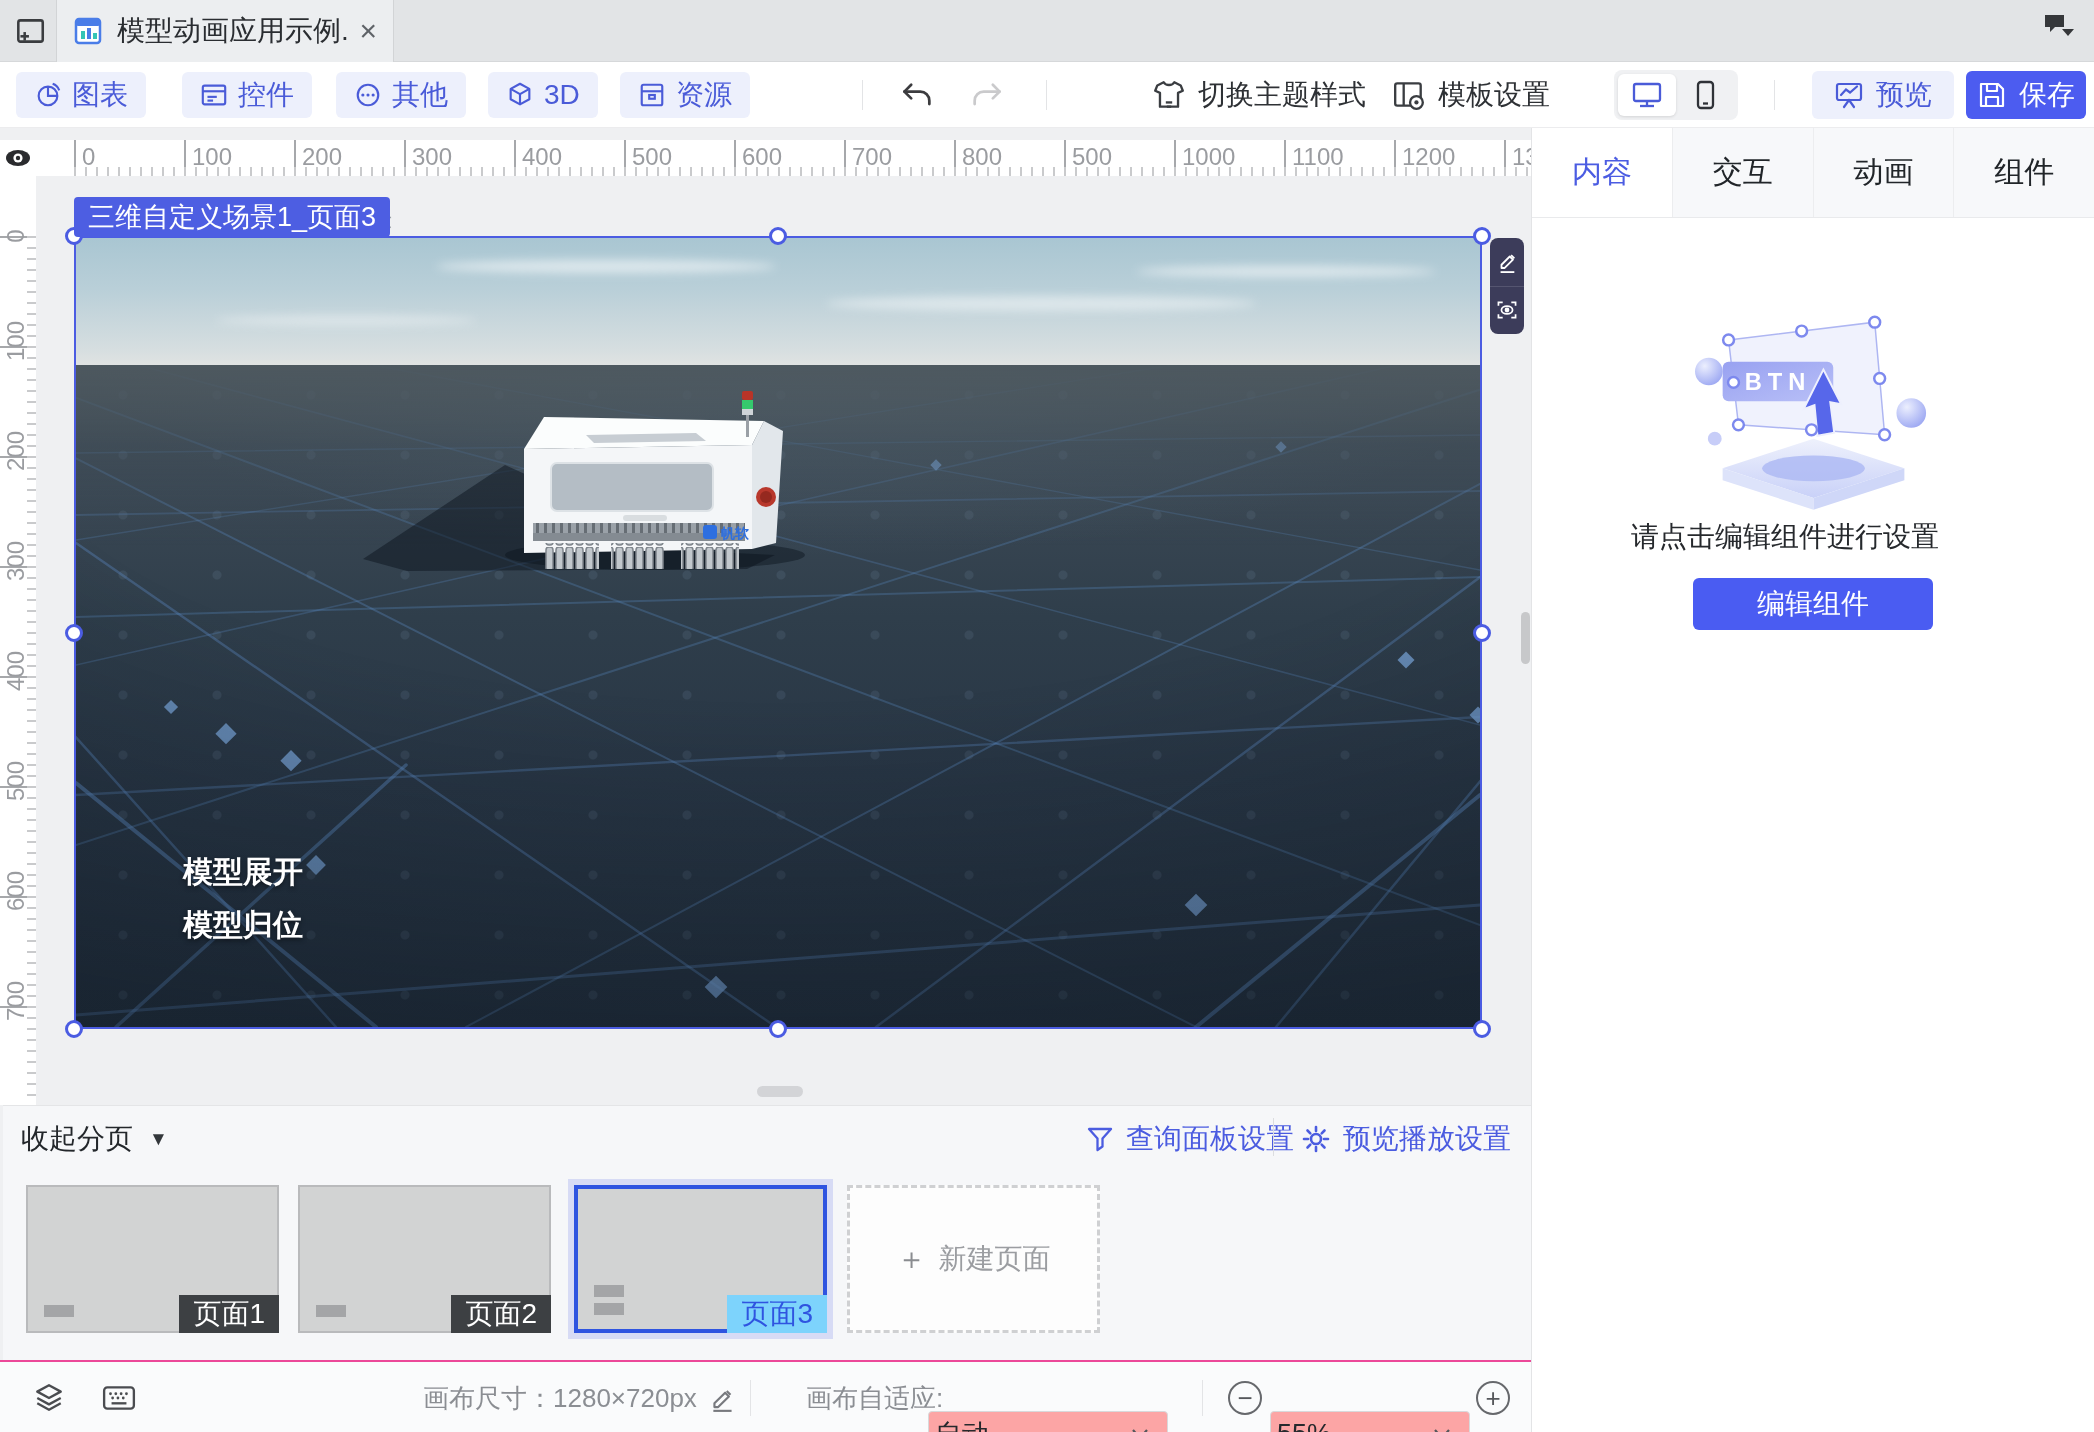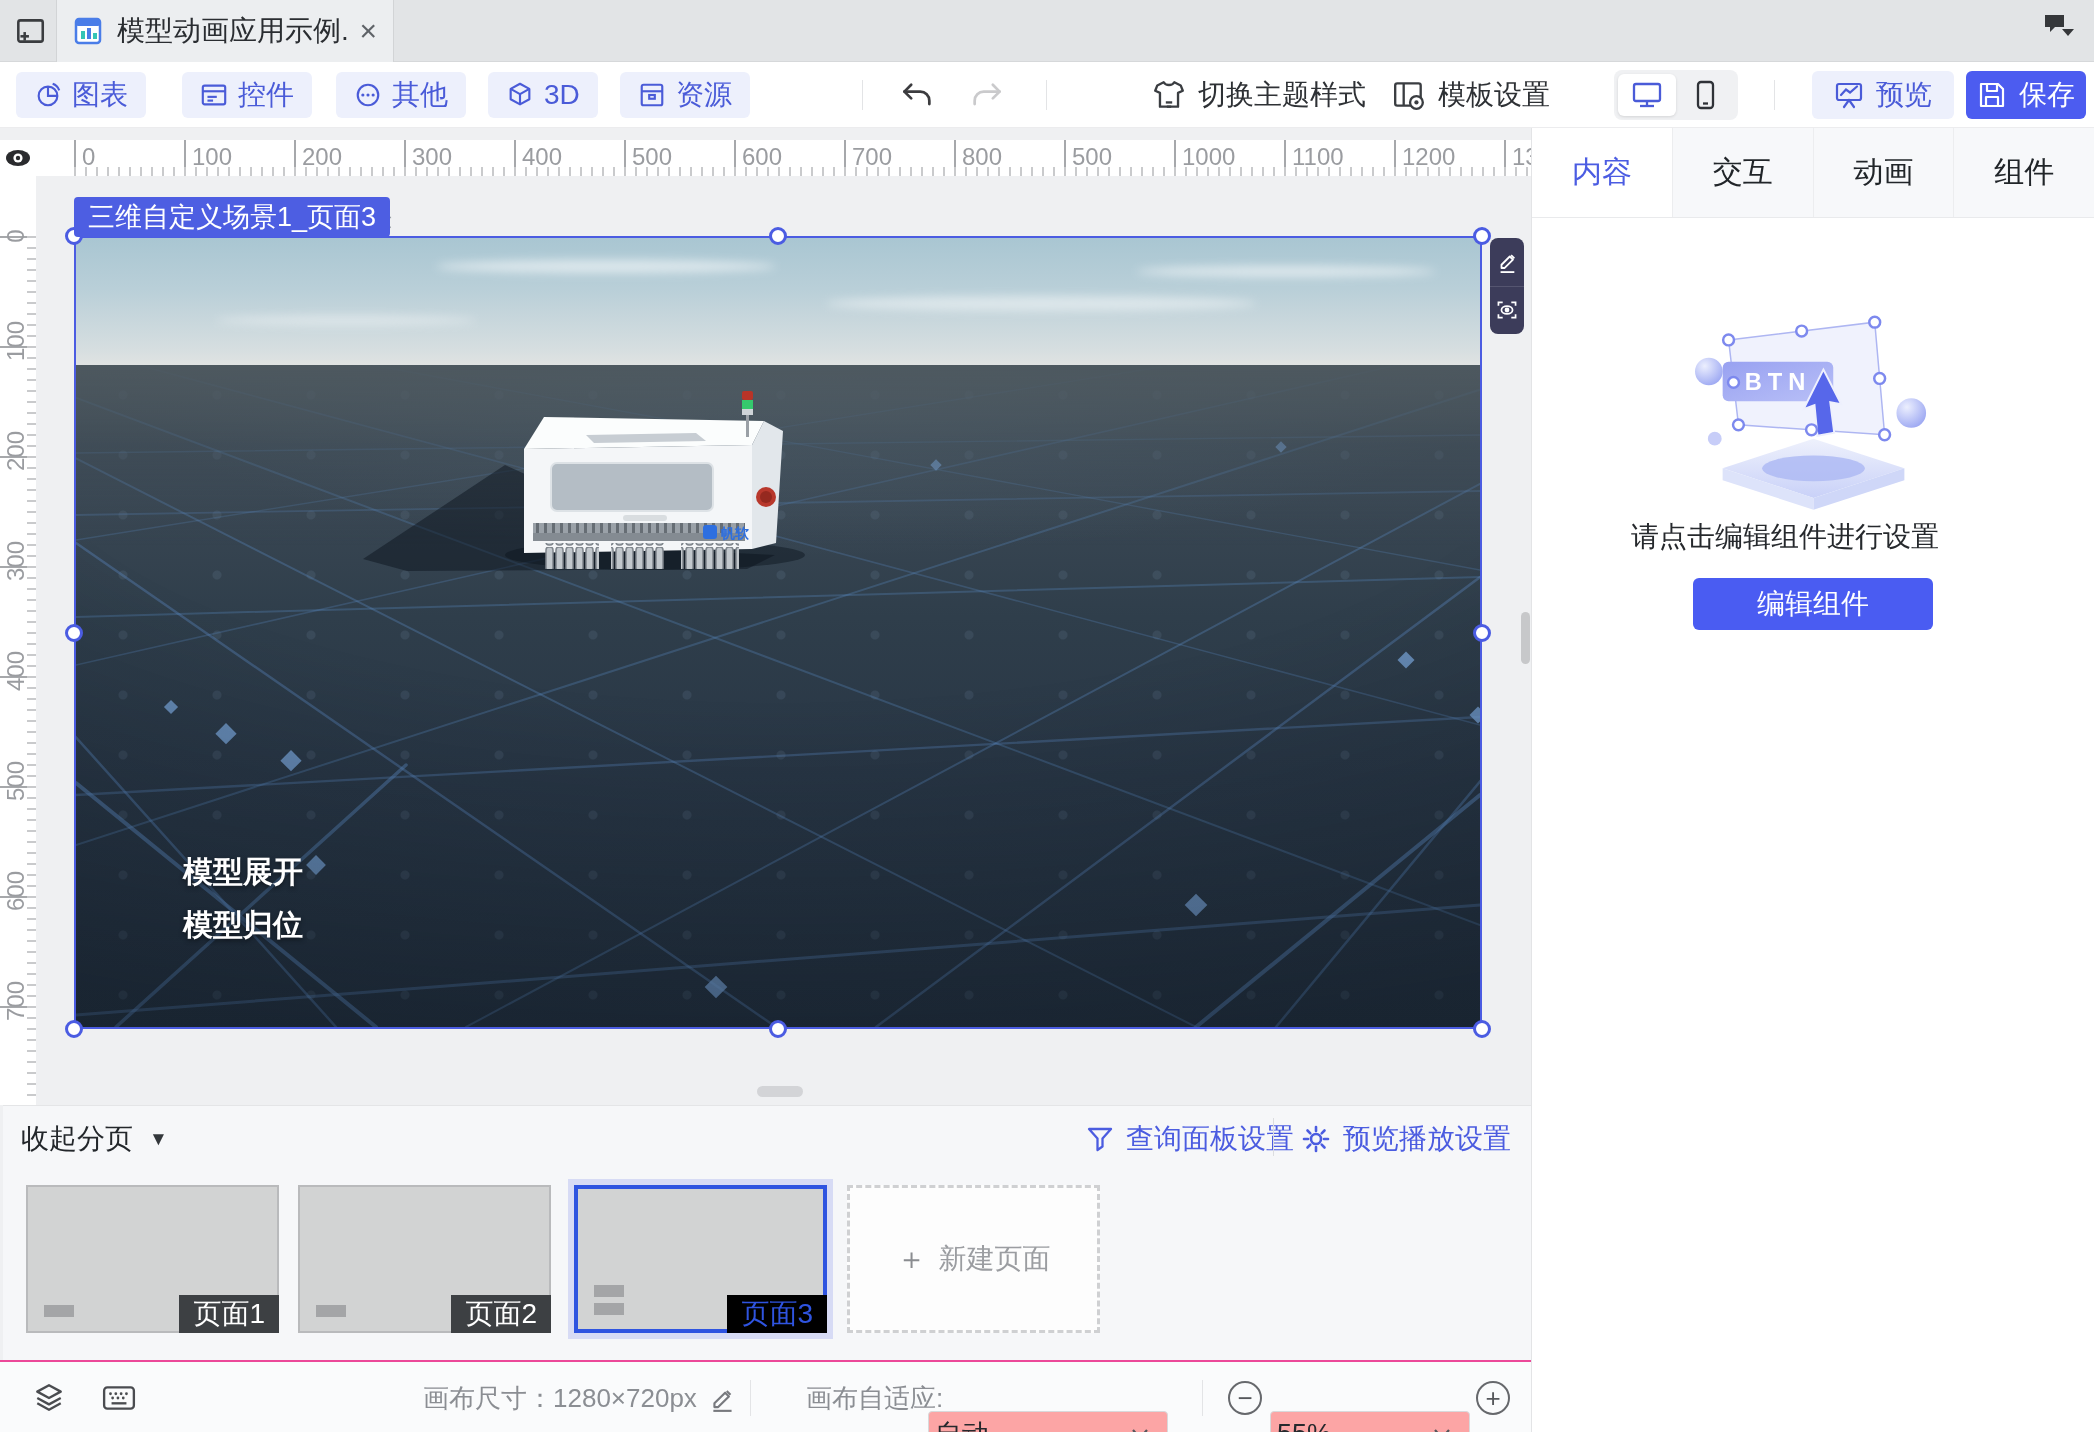--- a/index.html
+++ b/index.html
@@ -69,21 +69,21 @@
   
   .pagination { position:absolute; left:3px; top:1105px; width:1531px; height:255px; background:#f6f7f9; border-top:1px solid #e4e5e7; }
   .pg-collapse { position:absolute; left:18px; top:14px; display:flex; align-items:center; gap:16px; font-size:28px; color:#23272b; cursor:pointer; }
   .pg-collapse .tri { font-size:19px; color:#33373b; }
   .pg-link { position:absolute; top:14px; display:flex; align-items:center; gap:12px; font-size:28px; color:#4b5ce0; cursor:pointer; }
   .pg-sep { position:absolute; left:1270px; top:12px; width:1px; height:38px; background:#dcdde0; }
   .thumb { position:absolute; top:79px; width:253px; height:148px; background:#d2d3d3; border:2px solid #b9babc; cursor:pointer; }
   .thumb .plabel { position:absolute; right:-2px; bottom:-2px; height:38px; line-height:38px; padding:0 14px; background:#3d4043; color:#fff; font-size:28px; }
   .thumb .dash { position:absolute; left:16px; bottom:14px; width:30px; height:12px; background:#a4a5a7; }
   .thumb.selected { border:4px solid #2f54e0; box-shadow:0 0 0 6px rgba(77,94,230,.18); }
-  .thumb.selected .plabel { right:-4px; bottom:-4px; background:#000000; color:#2f54e0; }
+  .thumb.selected .plabel { right:-4px; bottom:-4px; background:#7dd3fc; color:#2f54e0; }
   .thumb .dash2 { bottom:32px; }
   .thumb-new { position:absolute; top:79px; left:844px; width:253px; height:148px; background:#fdfdfd; border:3px dashed #cfd0d2; display:flex; align-items:center; justify-content:center; gap:12px; color:#9b9da1; font-size:28px; cursor:pointer; }
   .thumb-new .plus { font-size:30px; color:#8a8c90; }
 
   
   .statusbar { position:absolute; left:0; top:1360px; width:1531px; height:72px; background:#fafbfc; border-top:2px solid #ec4899; }
   .sb-icon { position:absolute; top:17px; width:38px; height:38px; display:flex; align-items:center; justify-content:center; color:#4a4c50; cursor:pointer; }
   .sb-text { position:absolute; top:0; height:72px; display:flex; align-items:center; font-size:26px; color:#8b8e93; }
   .sb-sep { position:absolute; top:18px; width:1px; height:36px; background:#e3e4e6; }
   .dropdown { position:absolute; top:13px; height:46px; background:#fca5a5; border:1px solid #d8d9db; border-radius:4px; display:flex; align-items:center; justify-content:space-between; padding:0 16px 0 6px; font-size:27px; color:#26292d; cursor:pointer;margin-top:36px; }

